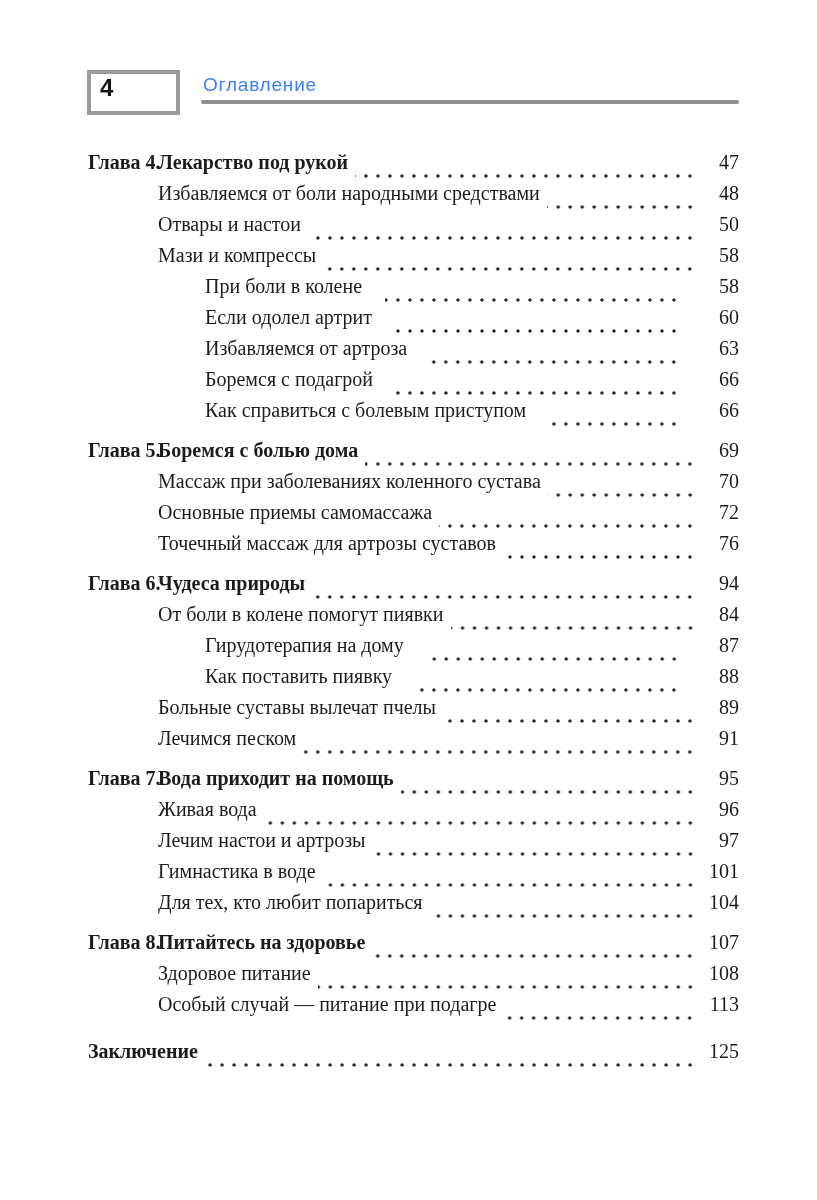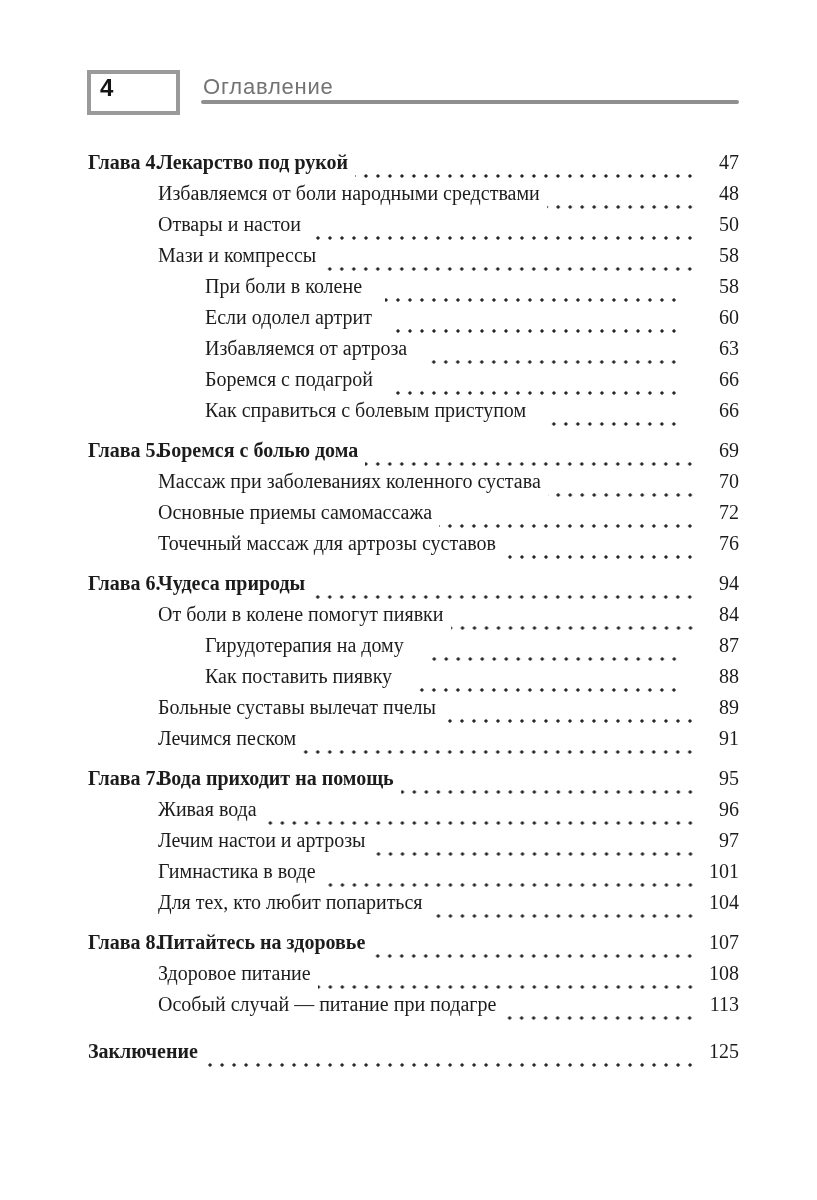--- a/index.html
+++ b/index.html
@@ -35,23 +35,23 @@
     font-weight: bold;
     font-size: 24px;
     line-height: 26px;
     color: #141414;
   }
   .header-title {
     position: absolute;
     left: 203px;
     top: 74px;
     font-family: "Liberation Sans", sans-serif;
-    font-size: 22px;
+    font-size: 19px;
     letter-spacing: 0.8px;
-    color: #737373;
+    color: #3b82f6;
   }
   .header-rule {
     position: absolute;
     left: 201px;
     top: 100px;
     width: 538px;
     height: 4px;
     background: #8f8f8f;
     border-radius: 2px;
   }

